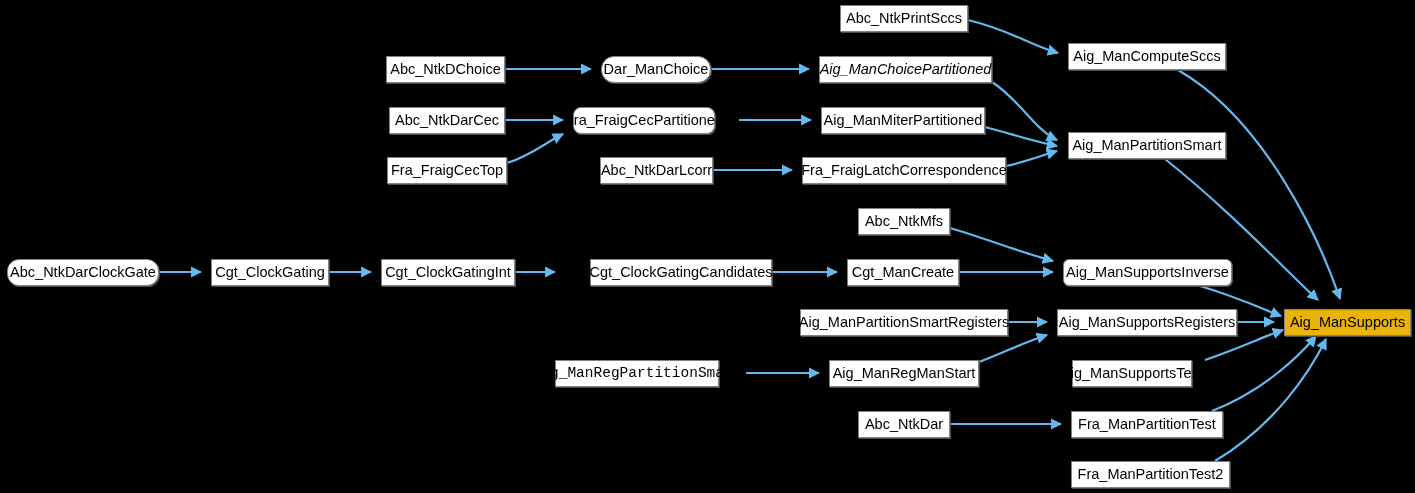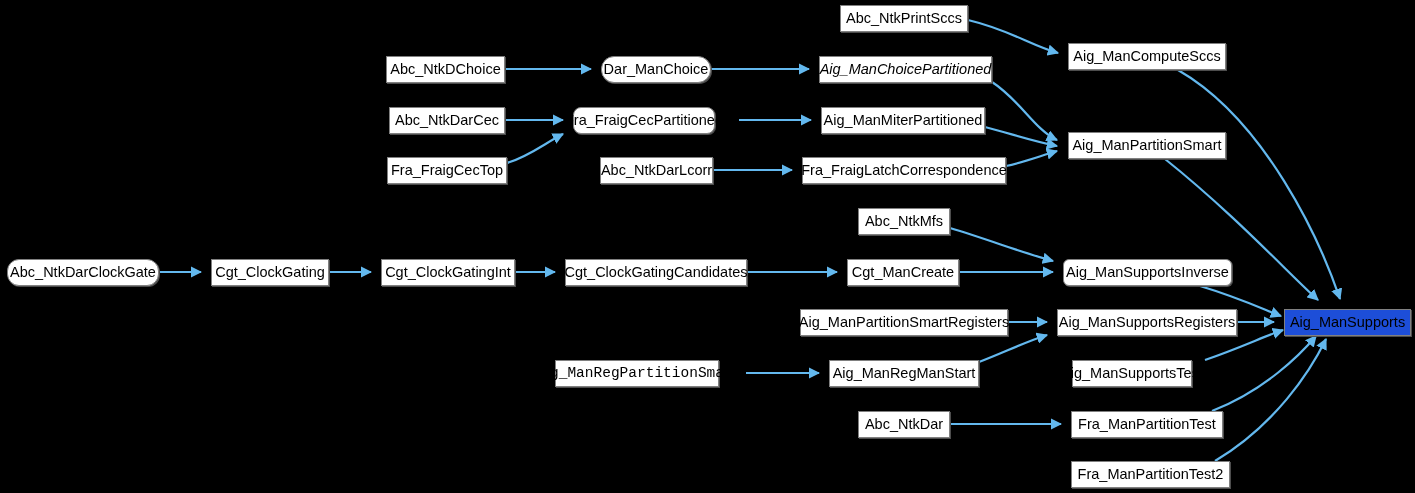--- a/index.html
+++ b/index.html
@@ -33,21 +33,21 @@
     align-items: center;
     justify-content: center;
     height: 27px;
     color: #000000;
     font-size: 14.5px;
     line-height: 1;
     white-space: nowrap;
     letter-spacing: 0px;
   }
   .node.highlight {
-    background: #1d4ed8;
+    background: #eab308;
   }
   .node-label {
     display: block;
     padding: 0 18px;
   }
 </style>
 </head>
 <body>
 
 <div id="canvas">
@@ -129,21 +129,21 @@
       </div>
       <div class="node" style="left: 7px; top: 259px; width: 152px; border-radius: 12px;">
         <span class="node-label">Abc_NtkDarClockGate</span>
       </div>
       <div class="node" style="left: 211px; top: 259px; width: 118px;">
         <span class="node-label">Cgt_ClockGating</span>
       </div>
       <div class="node" style="left: 381px; top: 259px; width: 134px;">
         <span class="node-label">Cgt_ClockGatingInt</span>
       </div>
-      <div class="node" style="left: 565px; top: 259px; width: 182px;">
+      <div class="node" style="left: 590px; top: 259px; width: 182px;">
         <span class="node-label">Cgt_ClockGatingCandidates</span>
       </div>
       <div class="node" style="left: 847px; top: 259px; width: 112px;">
         <span class="node-label">Cgt_ManCreate</span>
       </div>
       <div class="node" style="left: 1063px; top: 259px; width: 169px; border-radius: 6px;">
         <span class="node-label">Aig_ManSupportsInverse</span>
       </div>
       <div class="node" style="left: 800px; top: 309px; width: 208px;">
         <span class="node-label">Aig_ManPartitionSmartRegisters</span>

